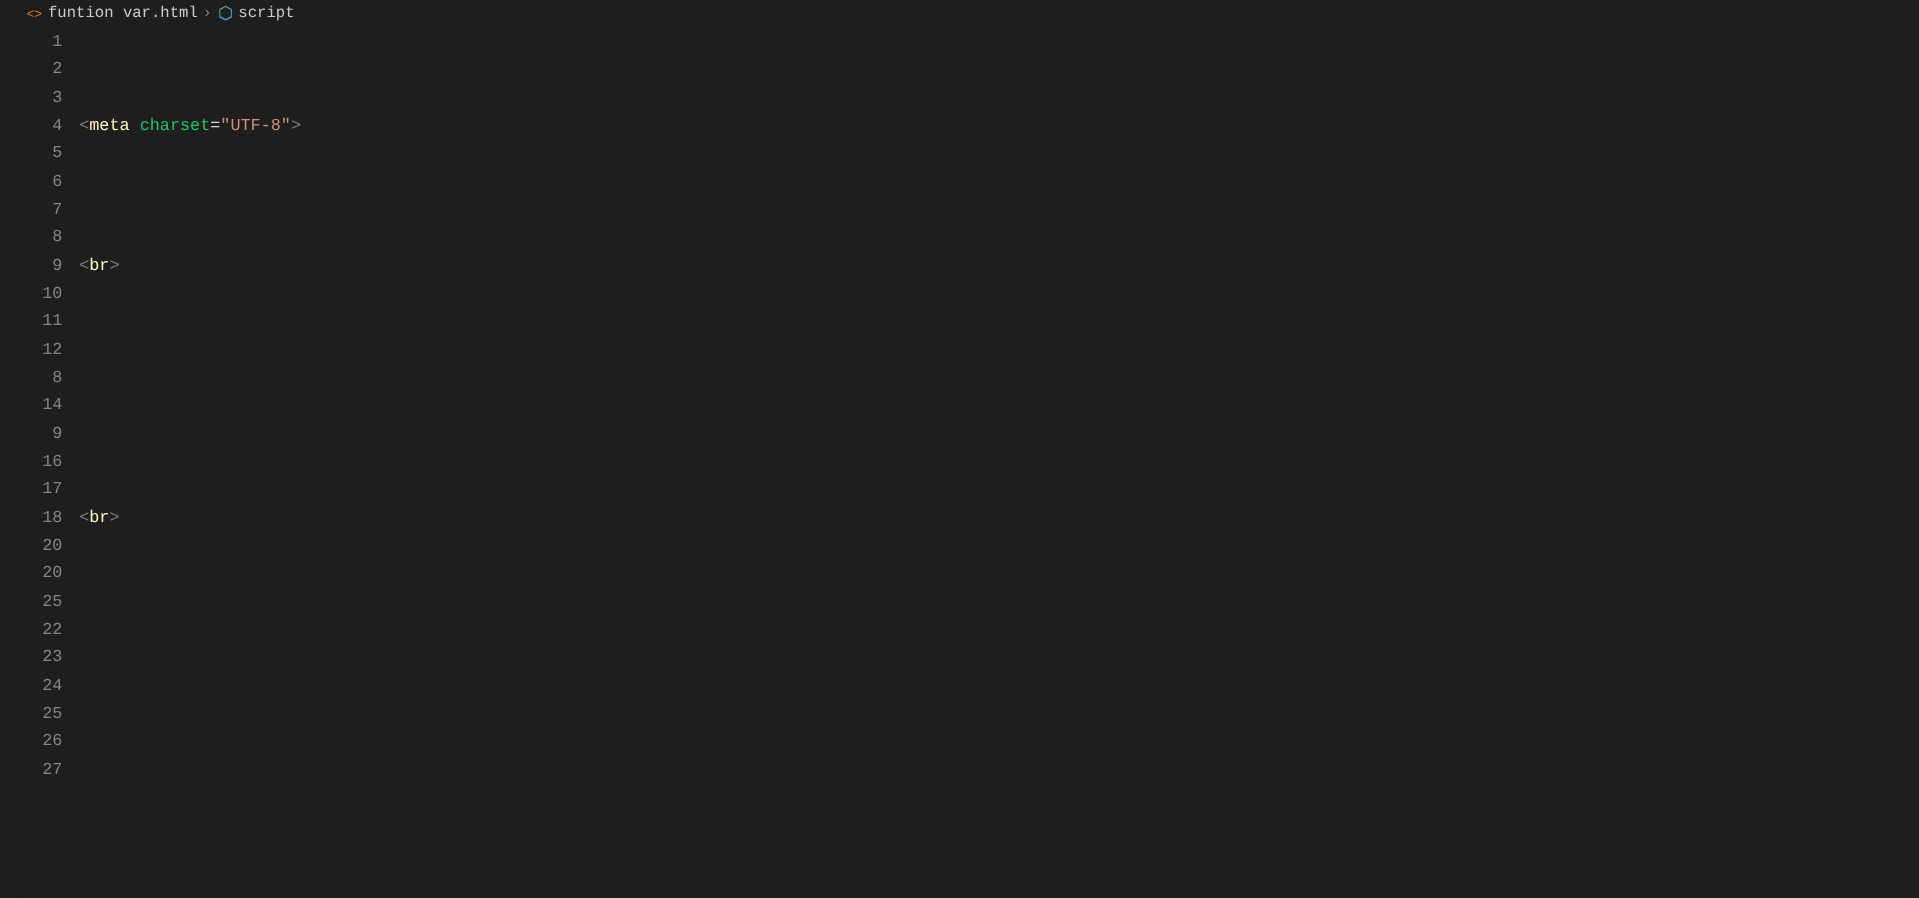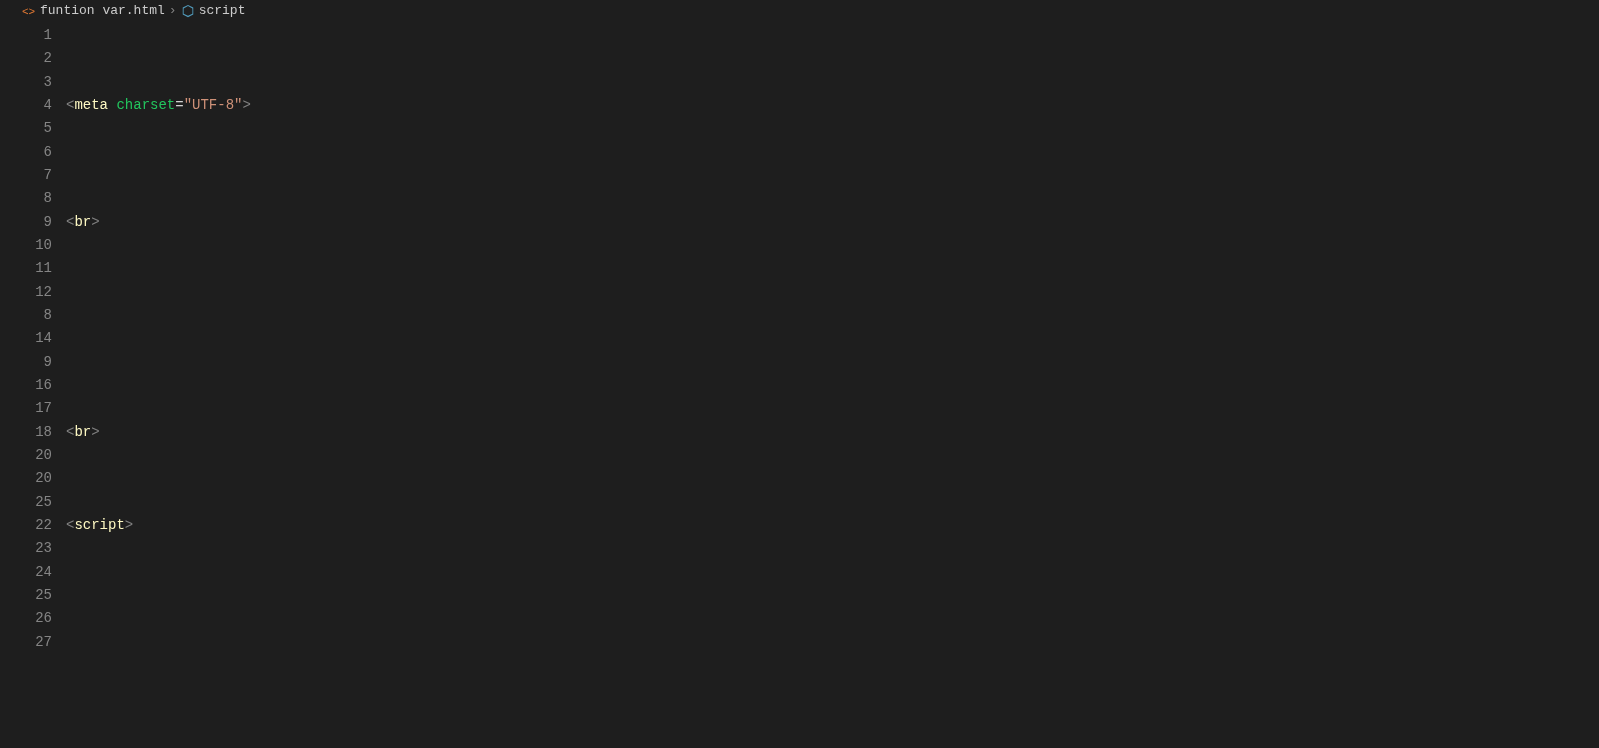--- a/index.html
+++ b/index.html
@@ -143,21 +143,20 @@
     <div class="code-line"><span class="code-text"><span class="mtk-tag">&lt;</span><span class="mtk-tagname">meta</span><span class="mtk-text"> </span><span class="mtk-attr">charset</span><span class="mtk-text">=</span><span class="mtk-value">"UTF-8"</span><span class="mtk-tag">&gt;</span></span></div>
 
 
     <div class="code-line"><span class="code-text"><span class="mtk-tag">&lt;</span><span class="mtk-tagname">br</span><span class="mtk-tag">&gt;</span></span></div>
 
 
     <div class="code-line"><span class="code-text"></span></div>
 
     <div class="code-line"><span class="code-text"><span class="mtk-tag">&lt;</span><span class="mtk-tagname">br</span><span class="mtk-tag">&gt;</span></span></div>
 
-    <div class="code-line"><span class="code-text"><span class="mtk-tag">&lt;</span><span class="mtk-tagname">script</span><span class="mtk-tag">&gt;</span></span></div>
 
     <div class="code-line"><span class="code-text">    </span></div>
 
     
 
     
 
     
 
     

